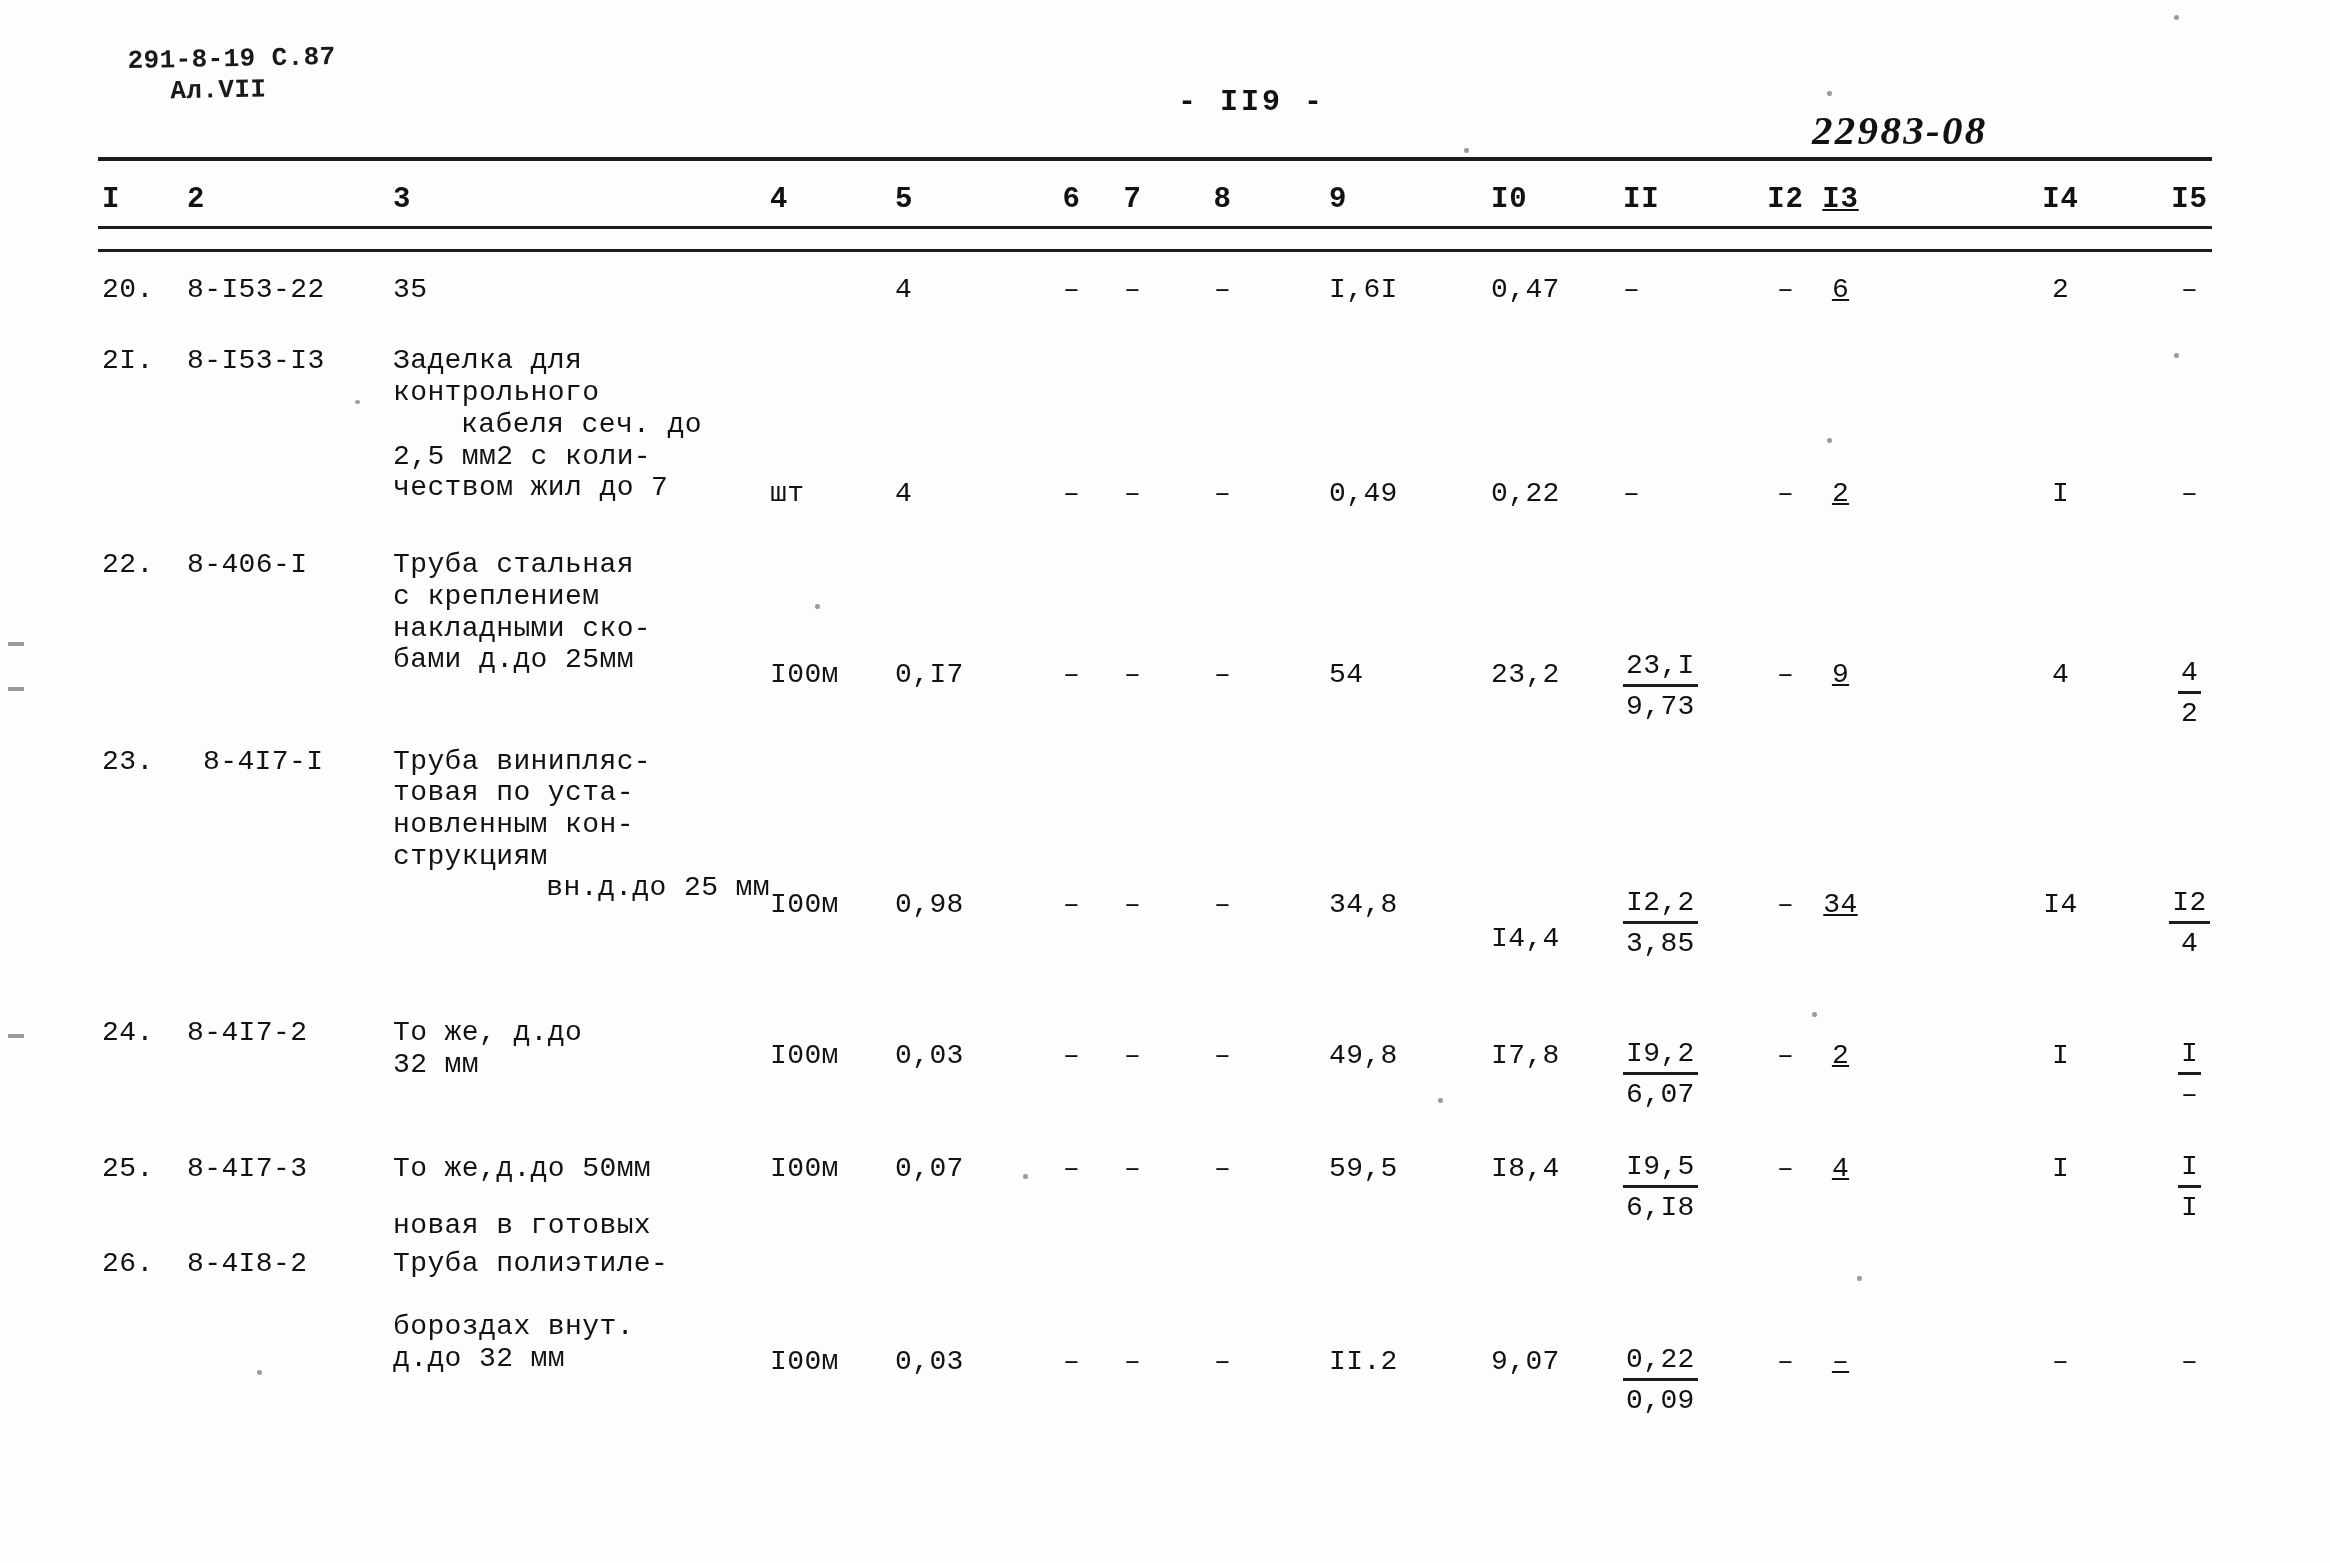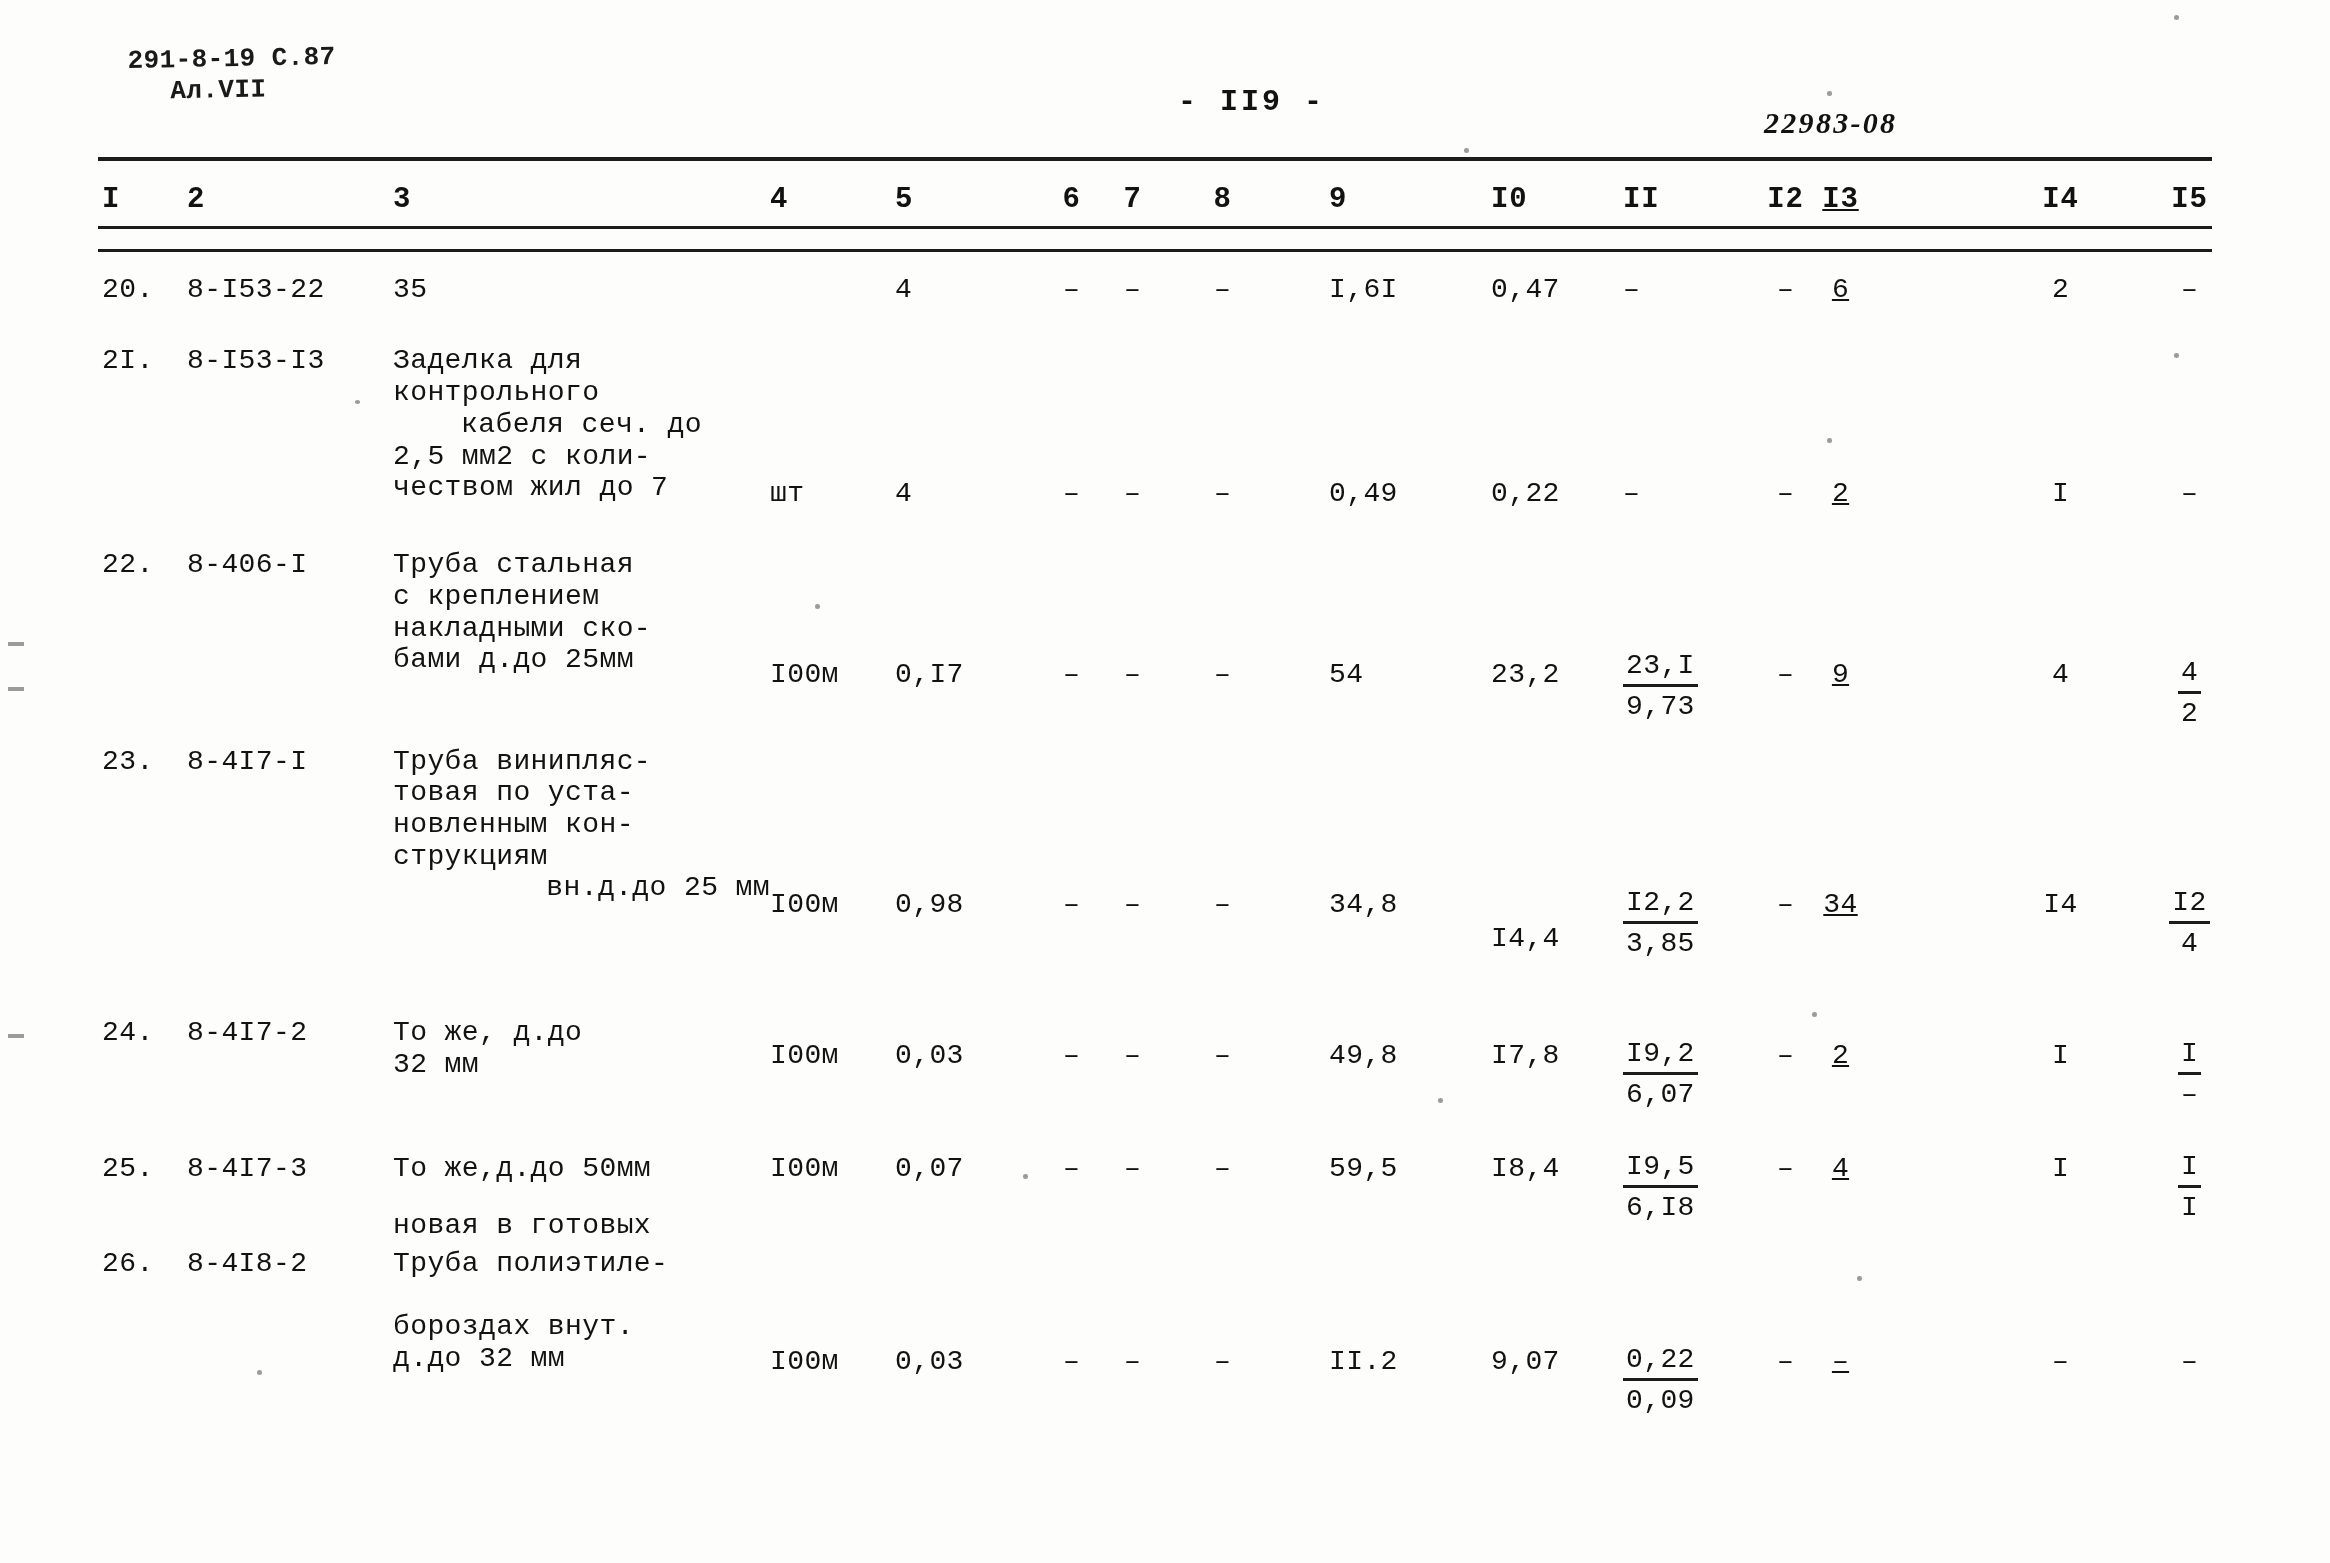--- a/index.html
+++ b/index.html
@@ -39,23 +39,23 @@
     position: absolute;
     left: 1178px;
     top: 85px;
     font-size: 30px;
     letter-spacing: 3px;
     font-weight: 600;
   }
 
   .doc-code {
     position: absolute;
-    left: 1764px;
+    left: 1812px;
     top: 106px;
-    font-size: 30px;
+    font-size: 41px;
     font-style: italic;
     font-weight: 700;
     letter-spacing: 2.3px;
     font-family: "Liberation Serif", "DejaVu Serif", serif;
   }
 
   
   .rule {
     position: absolute;
     left: 98px;
@@ -212,21 +212,21 @@
         <div class="cell c-9" style="top: 657px;">54</div>
         <div class="cell c-10" style="top: 657px;">23,2</div>
         <div class="cell c-11" style="top: 639px; margin-top: 11px;"><span class="frac"><span class="top">23,I</span><span class="bot">9,73</span></span></div>
         <div class="cell c-12" style="top: 657px;">–</div>
         <div class="cell c-13" style="top: 657px;">9</div>
         <div class="cell c-14" style="top: 657px;">4</div>
         <div class="cell c-15" style="top: 657px;"><span class="frac"><span class="top">4</span><span class="bot">2</span></span></div>
       </div>
       <div class="row" style="top: 0px;">
         <div class="cell c-num" style="top: 744px;">23.</div>
-        <div class="cell c-code" style="top: 744px;">8-4I7-I</div>
+        <div class="cell c-code" style="top: 744px; margin-left: 16px;">8-4I7-I</div>
         <div class="cell c-desc" style="top: 744px;">Труба винипляс-</div>
         <div class="cell c-desc" style="top: 775px;">товая по уста-</div>
         <div class="cell c-desc" style="top: 807px;">новленным кон-</div>
         <div class="cell c-desc" style="top: 839px;">струкциям</div>
         <div class="cell c-desc" style="top: 870px; text-align: right;">вн.д.до 25 мм</div>
         <div class="cell c-unit" style="top: 887px;">I00м</div>
         <div class="cell c-5" style="top: 887px;">0,98</div>
         <div class="cell c-6" style="top: 887px;">–</div>
         <div class="cell c-7" style="top: 887px;">–</div>
         <div class="cell c-8" style="top: 887px;">–</div>

